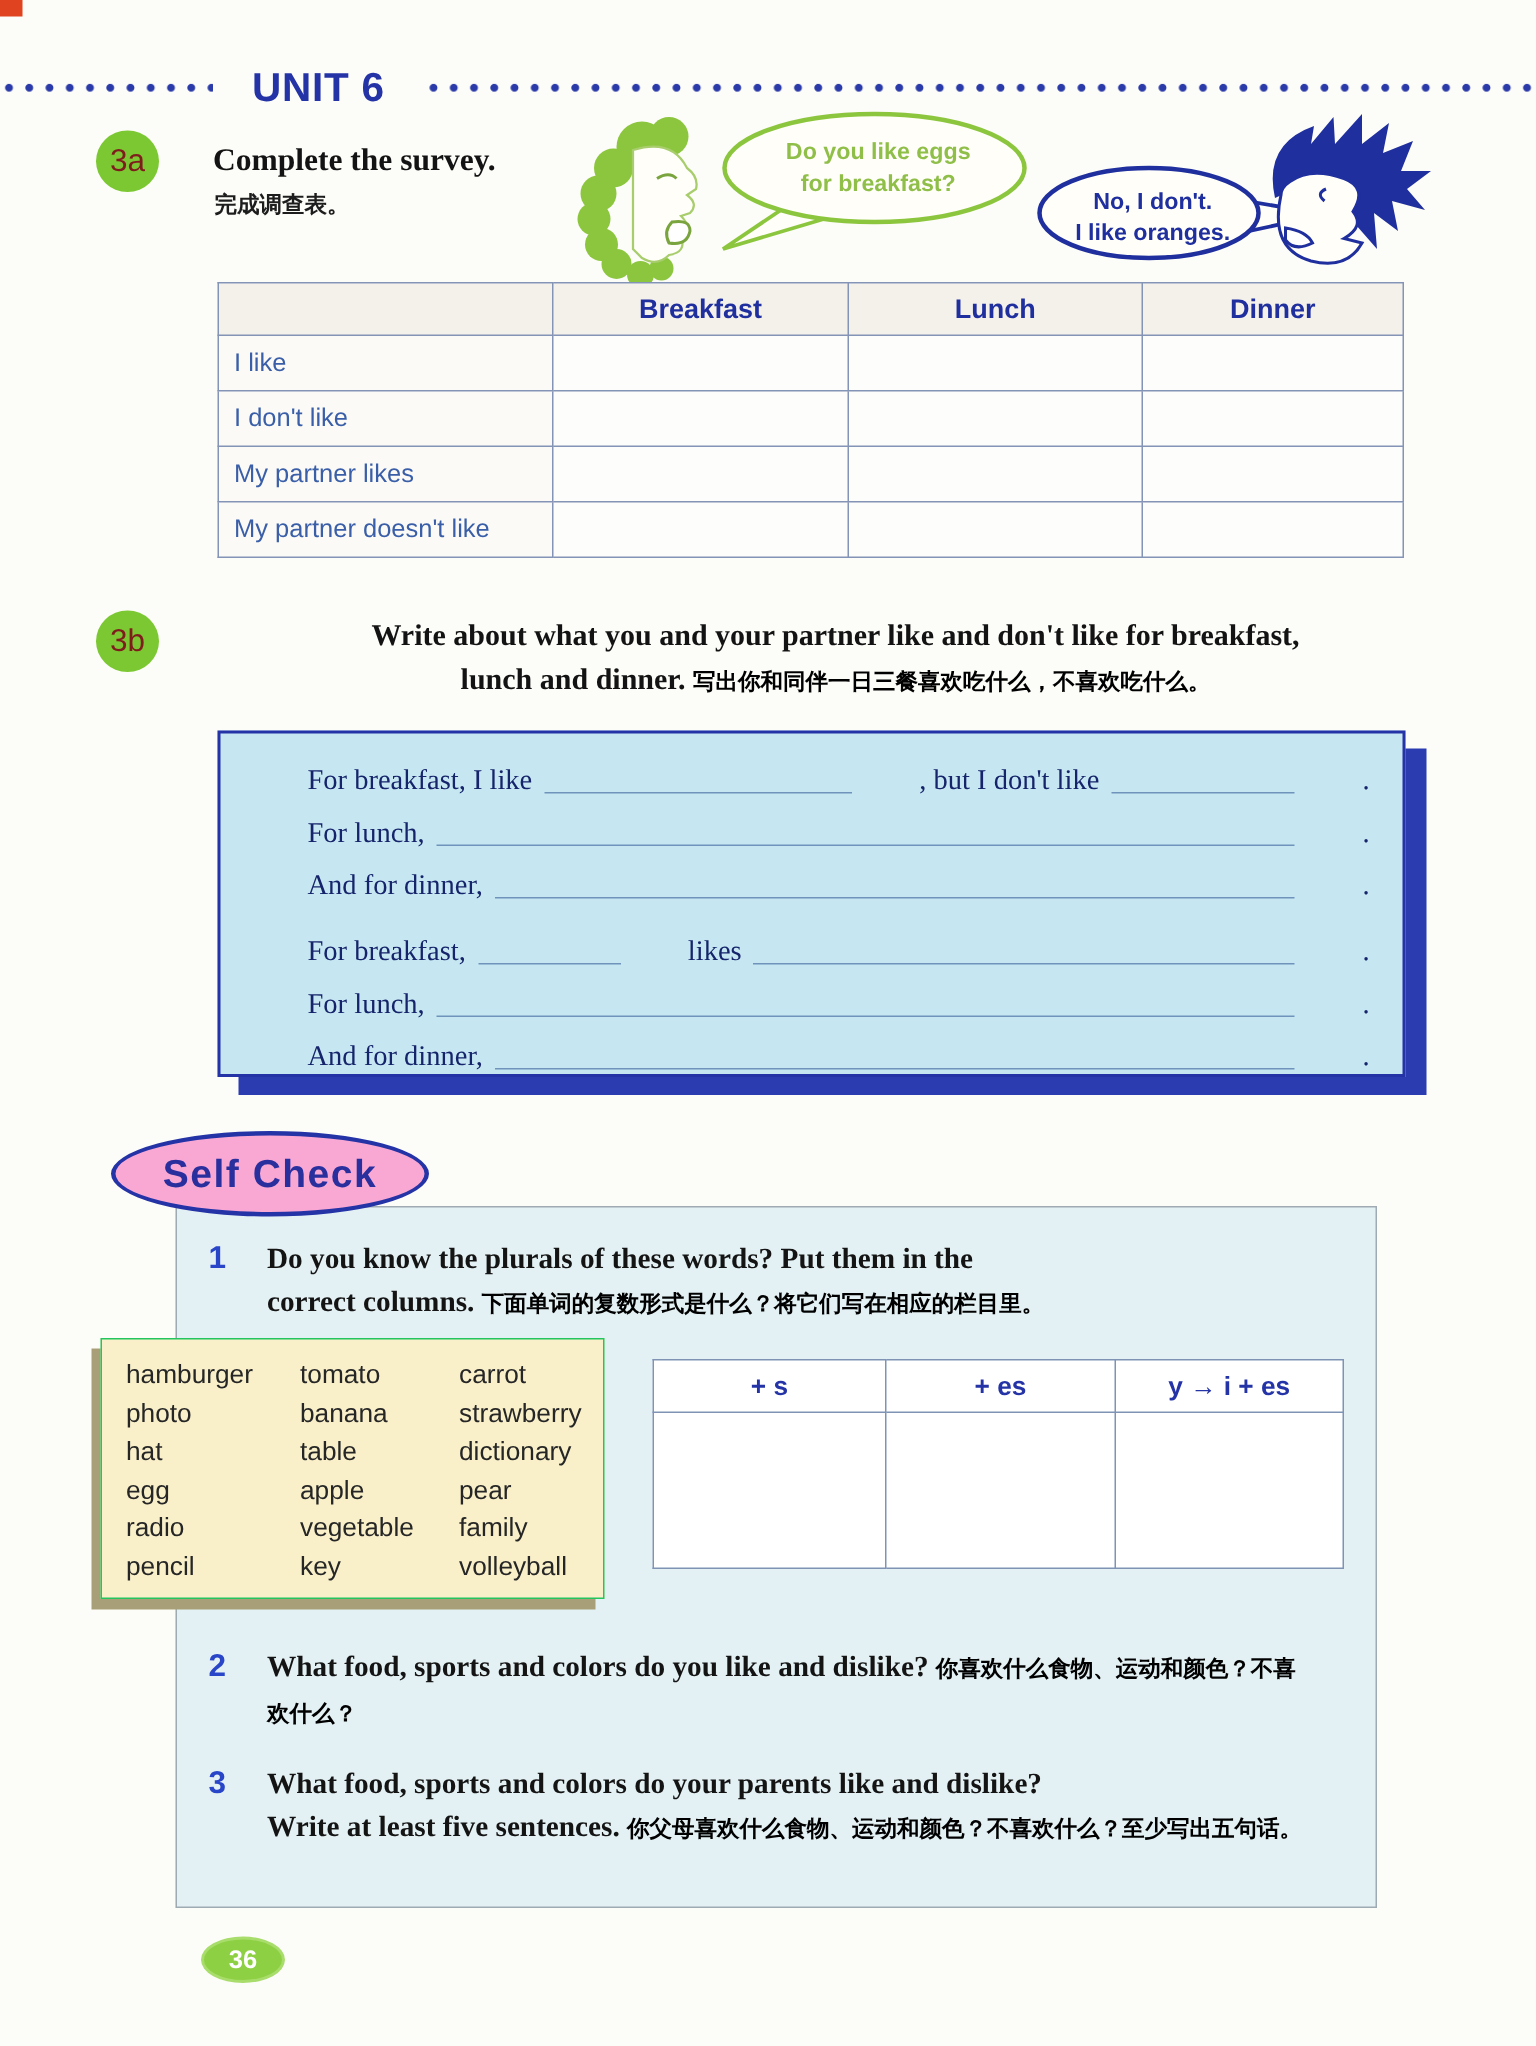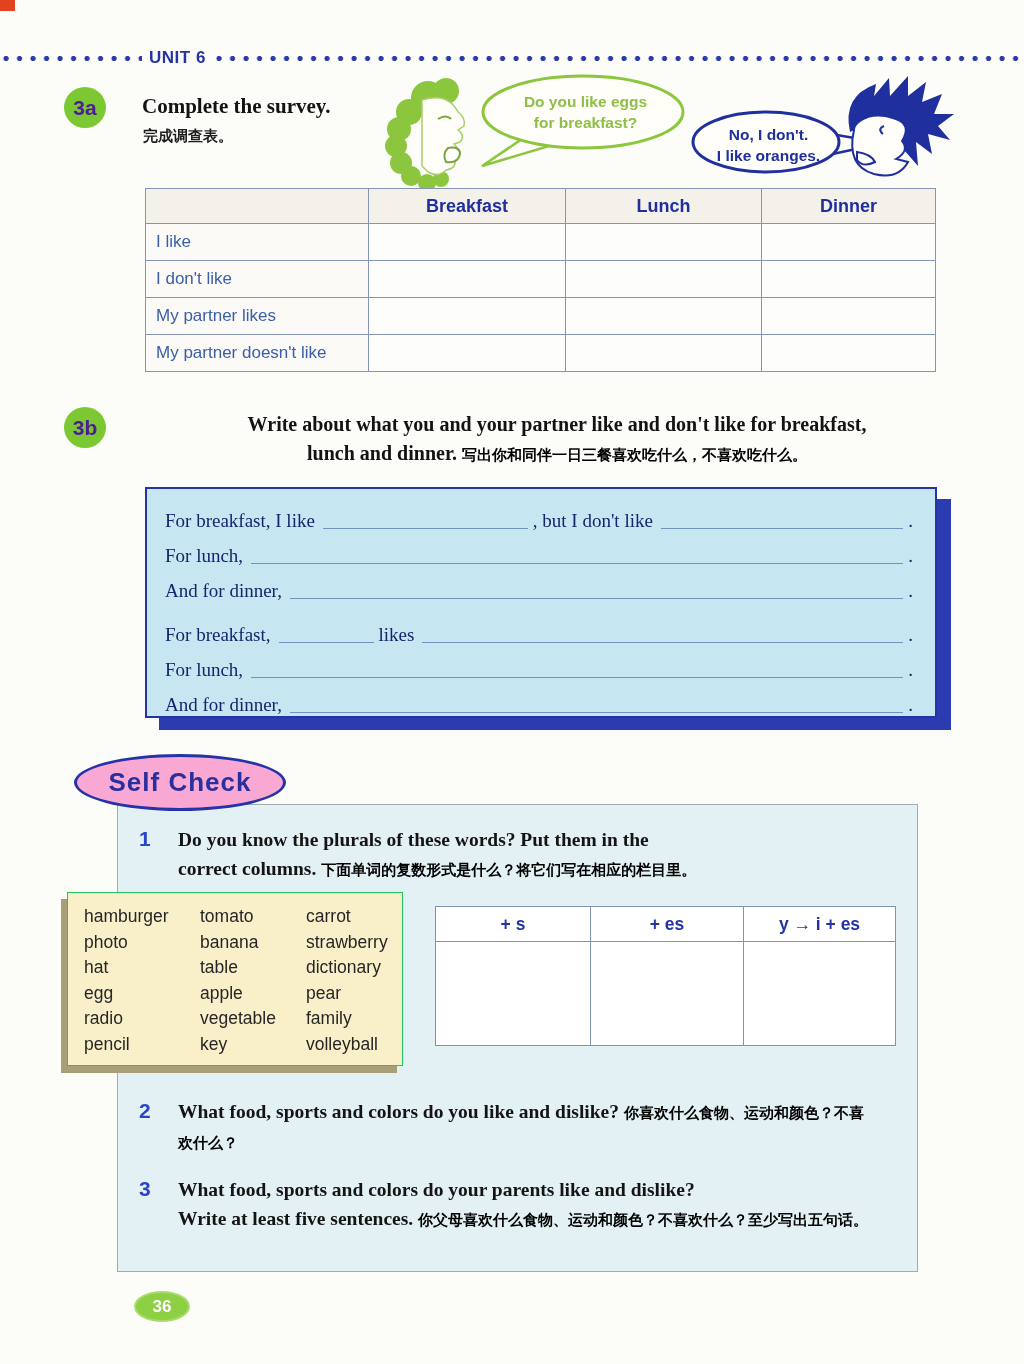--- a/index.html
+++ b/index.html
@@ -16,27 +16,27 @@
 
   
   .unit-row { left:0; top:49px; width:1024px; height:18px; display:flex; align-items:center; }
   .dots {
     height:9px;
     background-image: radial-gradient(circle 2.5px at 6px 4.5px, #2a3aa8 2.3px, transparent 2.9px);
     background-size:13.5px 9px; background-repeat:repeat-x;
   }
   .dots-left { width:142px; }
   .dots-right { flex:1; }
-  .unit-label { color:#2433a6; font-weight:bold; font-size:17px; letter-spacing:0.5px; margin:0 7px; white-space:nowrap; }
+  .unit-label { color:#2433a6; font-weight:bold; font-size:27px; letter-spacing:0.5px; margin:0 26px; white-space:nowrap; }
 
   
   .badge {
     width:42px; height:41px; border-radius:50%;
-    background:#7cc832; color:#4c1d95;
-    font-weight:bold; font-size:21px;
+    background:#7cc832; color:#7f1d1d;
+    font-weight:normal; font-size:21px;
     display:flex; align-items:center; justify-content:center;
   }
   .b3a { left:64px; top:87px; }
   .b3b { left:64px; top:407px; }
 
   .serif-bold { font-family:"Liberation Serif", serif; font-weight:bold; color:#131313; }
   .t3a { left:142px; top:94px; font-size:21px; }
   .t3a-zh { left:143px; top:127px; font-size:15px; font-weight:600; color:#1d1d1d; }
 
   
@@ -57,21 +57,21 @@
   .zh { font-family:"Liberation Sans", sans-serif; font-weight:600; font-size:15px; color:#000000; }
 
   
   .writing-box {
     left:145px; top:487px; width:792px; height:231px;
     background:#c6e7f2; border:2.5px solid #2433a6;
     box-shadow:14px 12px 0 #2b3cb0;
     padding:10px 22px 0 18px;
   }
   .wline { display:flex; align-items:flex-end; height:35px; font-family:"Liberation Serif", serif; font-size:19px; color:#16256b; white-space:pre; }
-  .wline .txt, .wline .dot { padding-bottom:2px; }
+  .wline .txt, .wline .dot { padding-bottom:2px;margin-left:40px; }
   .blank { border-bottom:1.6px solid #6f93bb; margin:0 5px 5px 8px; height:18px; }
   .blank.flex { flex:1; }
   .blank.w205 { width:205px; }
   .blank.w95 { width:95px; }
   .wgap { height:9px; }
 
   
   .sc-panel { left:117px; top:804px; width:801px; height:468px; background:#e4f1f4; border:1.6px solid #9fabb2; }
   .sc-oval {
     left:74px; top:754px; width:212px; height:57px;

